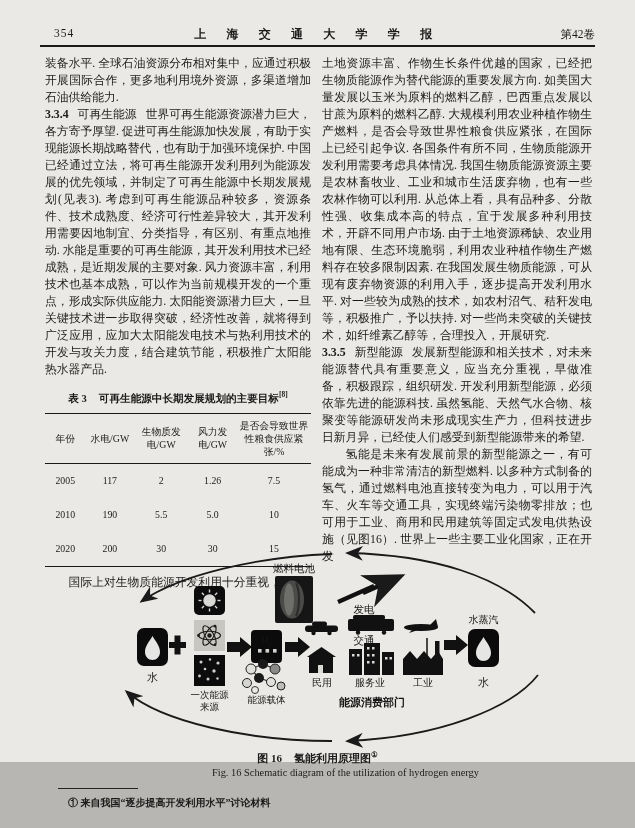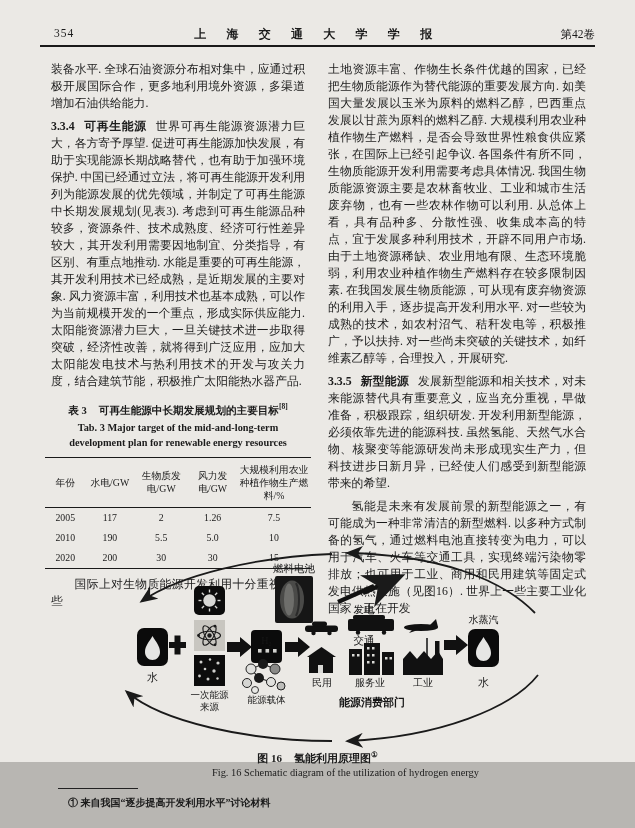--- a/index.html
+++ b/index.html
@@ -15,32 +15,32 @@
   
   .hdr{position:absolute;top:26px;left:40px;width:555px;height:16px;font-size:11.5px;}
   .hdr .pageno{position:absolute;left:14px;top:1px;letter-spacing:1px;}
   .hdr .jtitle{position:absolute;left:0;right:0;text-align:center;font-weight:bold;letter-spacing:0.72em;font-size:12px;}
   .hdr .vol{position:absolute;right:0;top:1px;}
   .hdr-rule{position:absolute;top:45px;left:40px;width:555px;height:2px;background:#1a1a1a;}
   
   .col{position:absolute;top:55px;width:266px;font-size:11.8px;line-height:17px;text-align:justify;}
   .col-left{left:45px;}
   .col-right{left:322px;width:270px;}
-  .para{margin:6px;}
+  .para{margin:0;}
   .indent{text-indent:2em;}
   .sec-num{font-weight:bold;margin-right:9px;}
-  .sec-title{font-weight:bold;margin-right:9px;}
+  .sec-title{font-weight:normal;margin-right:9px;}
   sup{font-size:7.5px;}
   
   .tbl-cap-zh{margin-top:9px;text-align:center;font-weight:bold;font-size:10.6px;line-height:15px;}
   .tbl-cap-en{margin:2px auto 0 auto;width:252px;text-align:center;font-weight:bold;font-size:10.3px;line-height:15px;}
   table.rtab{width:100%;border-collapse:collapse;margin-top:7px;font-size:9.8px;
     border-top:1.6px solid #1a1a1a;border-bottom:1.6px solid #1a1a1a;}
   table.rtab th{font-weight:normal;border-bottom:0.9px solid #1a1a1a;padding:5px 1px;line-height:13px;vertical-align:middle;}
-  table.rtab td{text-align:center;padding:4px 1px;line-height:12px;}
+  table.rtab td{text-align:center;padding:11px 1px;line-height:12px;}
   table.rtab th{text-align:center;}
   .after-tbl{margin-top:7px;}
   
   .fig-svg{position:absolute;left:0;top:545px;}
   .fig-cap-zh{position:absolute;top:750px;left:0;width:635px;text-align:center;font-weight:bold;font-size:11px;}
   .fig-cap-en{position:absolute;top:767px;left:0;width:635px;text-align:center;font-size:10.4px;padding-left:28px;}
   .cap-gap{display:inline-block;width:12px;}
   
   .fn-rule{position:absolute;top:788px;left:58px;width:80px;height:1.3px;background:#222;}
   .footnote{position:absolute;top:796px;left:68px;font-size:10px;font-weight:bold;}
@@ -57,30 +57,29 @@
     <span class="jtitle">上 海 交 通 大 学 学 报</span>
     <span class="vol">第42卷</span>
   </div>
   <div class="hdr-rule"></div>
 
   <div class="col col-left">
     <p class="para">装备水平. 全球石油资源分布相对集中，应通过积极开展国际合作，更多地利用境外资源，多渠道增加石油供给能力.</p>
     <p class="para"><span class="sec-num">3.3.4</span><span class="sec-title">可再生能源</span><span>世界可再生能源资源潜力巨大，各方寄予厚望. 促进可再生能源加快发展，有助于实现能源长期战略替代，也有助于加强环境保护. 中国已经通过立法，将可再生能源开发利用列为能源发展的优先领域，并制定了可再生能源中长期发展规划(见表3). 考虑到可再生能源品种较多，资源条件、技术成熟度、经济可行性差异较大，其开发利用需要因地制宜、分类指导，有区别、有重点地推动. 水能是重要的可再生能源，其开发利用技术已经成熟，是近期发展的主要对象. 风力资源丰富，利用技术也基本成熟，可以作为当前规模开发的一个重点，形成实际供应能力. 太阳能资源潜力巨大，一旦关键技术进一步取得突破，经济性改善，就将得到广泛应用，应加大太阳能发电技术与热利用技术的开发与攻关力度，结合建筑节能，积极推广太阳能热水器产品.</span></p>
 
     <div class="tbl-cap-zh"><span>表 3</span><span class="cap-gap"></span><span>可再生能源中长期发展规划的主要目标</span><sup>[8]</sup></div>
-    <div class="tbl-cap-en">Tab. 3  Major target of the mid-and-long-term development plan for renewable energy resources</div>
 
     <table class="rtab">
       <thead>
         <tr>
           <th style="width:40px">年份</th>
           <th style="width:48px">水电/GW</th>
           <th style="width:54px">生物质发电/GW</th>
           <th style="width:48px">风力发电/GW</th>
-          <th style="width:76px">大规模利用农业种植作物生产燃料/%</th>
+          <th style="width:76px">是否会导致世界性粮食供应紧张/%</th>
         </tr>
       </thead>
       <tbody>
         <tr>
           <td>2005</td>
           <td>117</td>
           <td>2</td>
           <td>1.26</td>
           <td>7.5</td>
         </tr>

